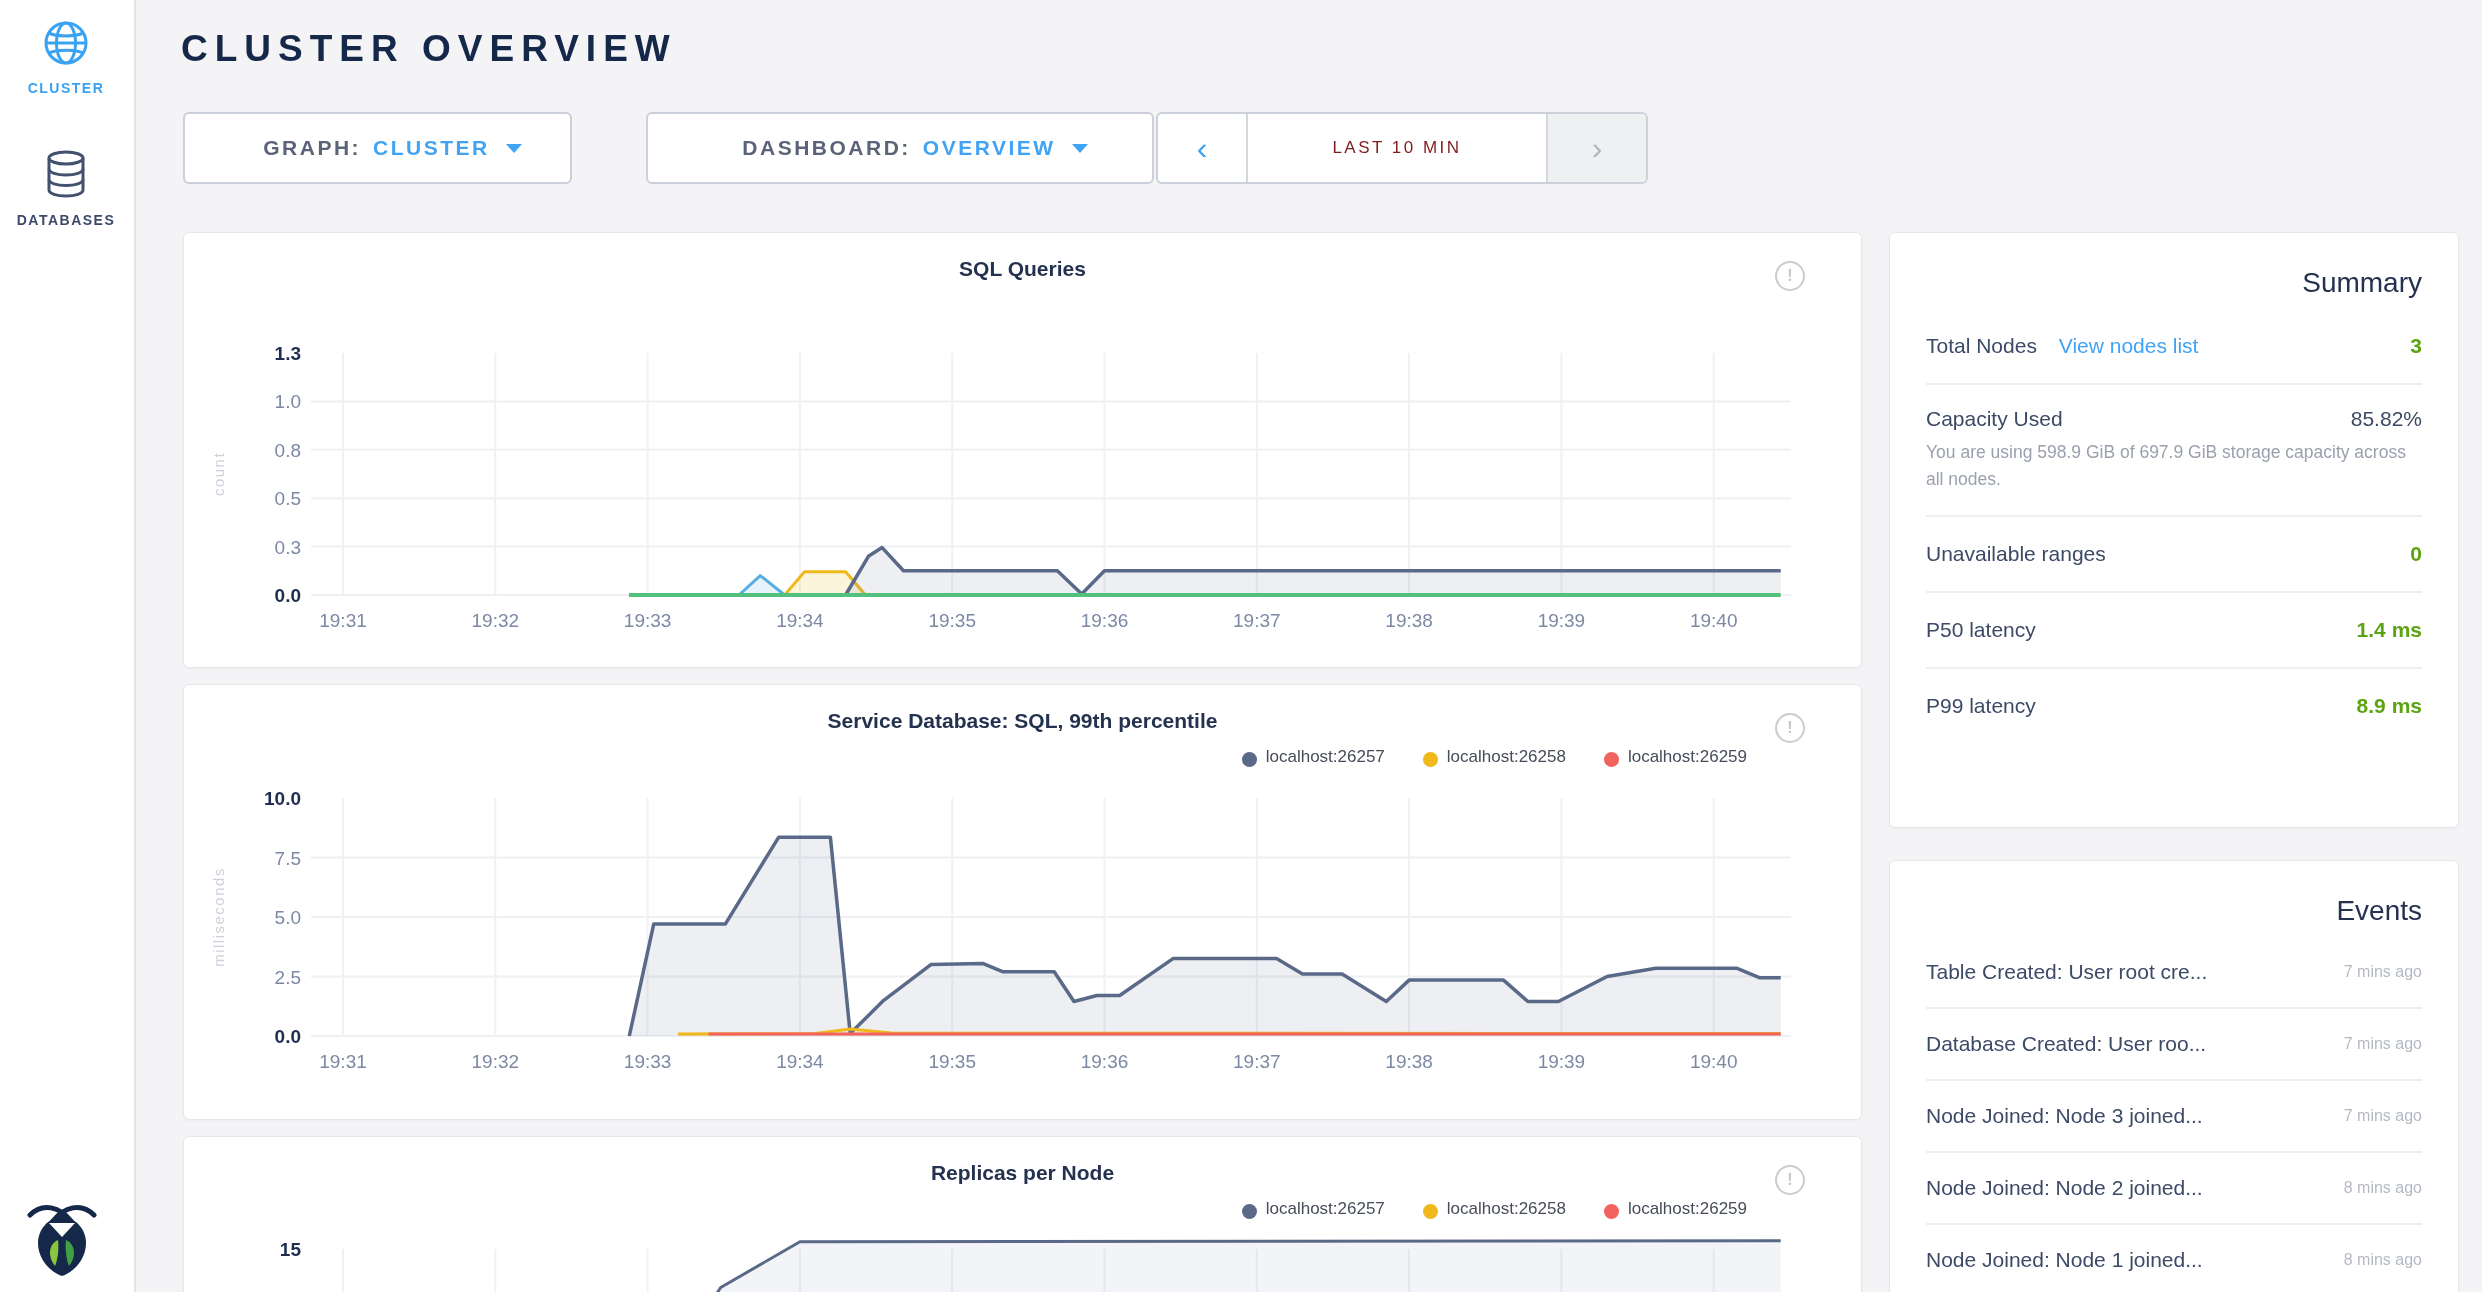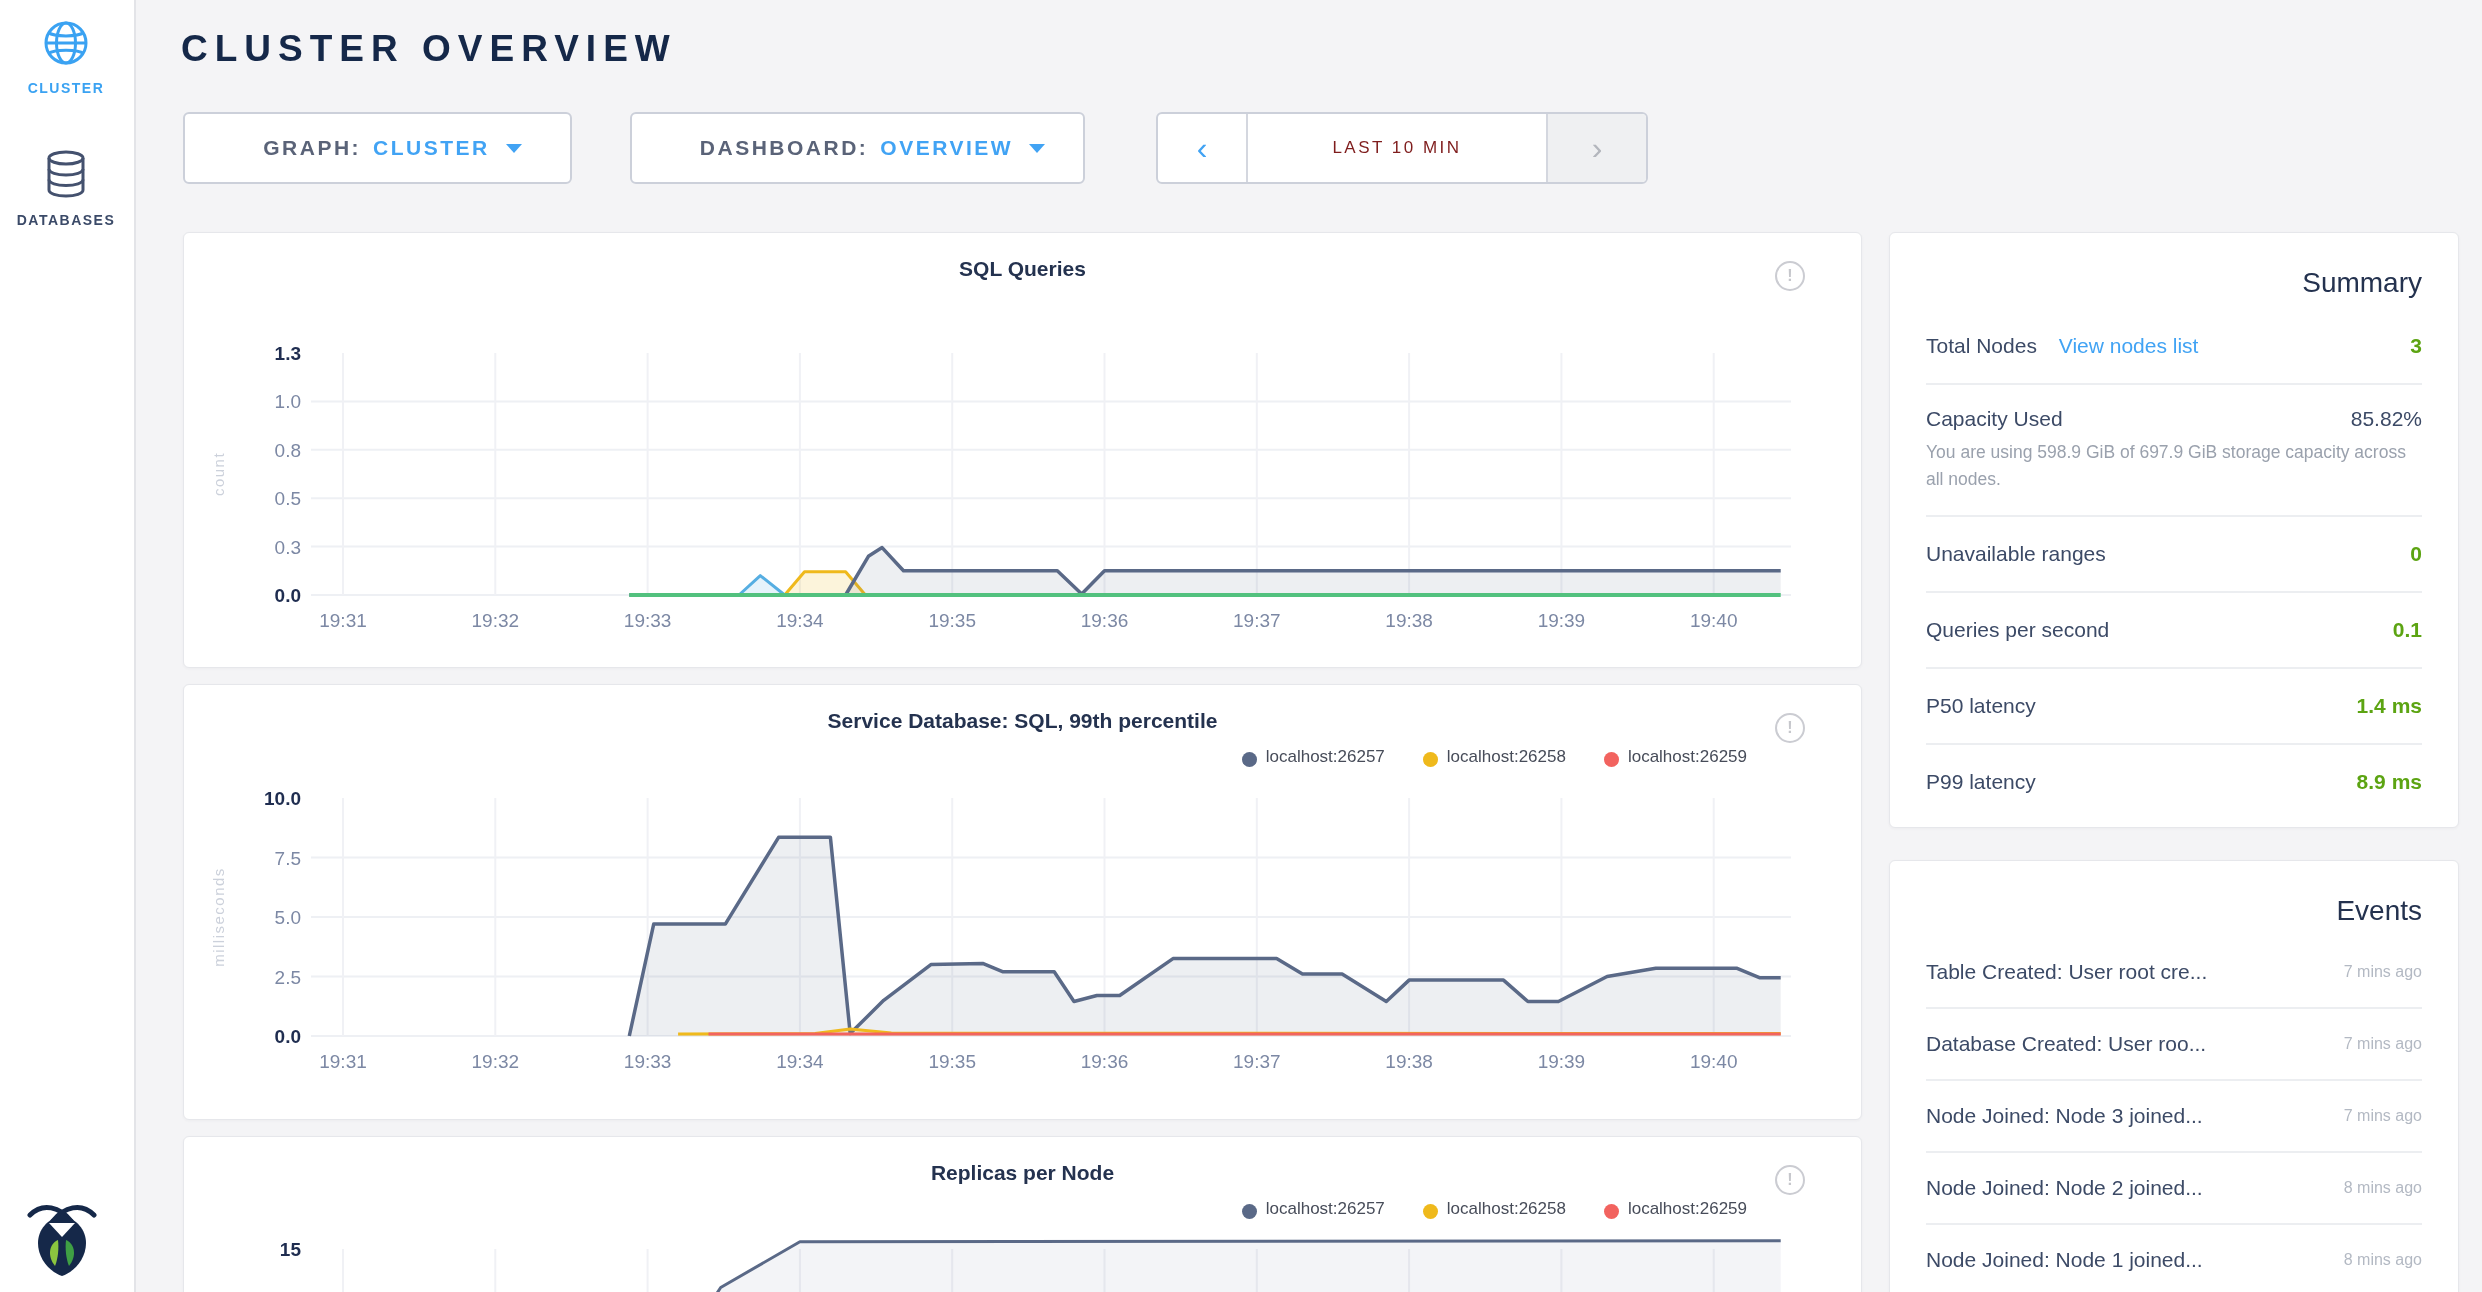--- a/index.html
+++ b/index.html
@@ -16,21 +16,21 @@
   .nav-db .nav-label{color:#3b4a68;}
   .logo{position:absolute;left:27px;top:1198px;width:70px;height:78px;}
   
   .page-title{position:absolute;left:181px;top:28px;font-size:37px;font-weight:700;
               letter-spacing:7px;color:#152849;}
   
   .ctrl{position:absolute;top:112px;height:72px;background:#fff;border:2px solid #ccd0da;
         border-radius:6px;display:flex;align-items:center;justify-content:center;
         font-size:21px;font-weight:700;letter-spacing:2.5px;color:#5a6378;box-sizing:border-box;cursor:pointer;padding-left:30px;}
   .ctrl-graph{left:183px;width:389px;}
-  .ctrl-dash{left:630px;width:455px;}
+  .ctrl-dash{left:646px;width:508px;}
   .ctrl .val{color:#41a3f4;margin-left:12px;}
   .caret{display:inline-block;width:0;height:0;border-left:8px solid transparent;
          border-right:8px solid transparent;border-top:9px solid #41a3f4;margin-left:16px;}
   .timesel{position:absolute;left:1156px;top:112px;width:492px;height:72px;background:#fff;
            border:2px solid #ccd0da;border-radius:6px;display:flex;box-sizing:border-box;overflow:hidden;}
   .timesel .seg{display:flex;align-items:center;justify-content:center;}
   .seg-prev{width:88px;border-right:2px solid #d4d7df;font-size:32px;color:#41a3f4;cursor:pointer;}
   .seg-label{flex:1;font-size:17px;font-weight:400;letter-spacing:2.5px;color:#7f1d1d;cursor:pointer;}
   .seg-next{width:98px;border-left:2px solid #d4d7df;background:#eff0f2;font-size:32px;color:#b3b6bd;cursor:pointer;}
   
@@ -303,24 +303,20 @@
         <span class="val">85.82%</span>
       </div>
       <div class="cap-desc">You are using 598.9 GiB of 697.9 GiB storage capacity across all nodes.</div>
     </div>
 
     <div class="srow">
       <span class="lbl">Unavailable ranges</span>
       <span class="val">0</span>
     </div>
     <div class="srow">
-      <span class="lbl">Queries per second</span>
-      <span class="val">0.1</span>
-    </div>
-    <div class="srow">
       <span class="lbl">P50 latency</span>
       <span class="val">1.4 ms</span>
     </div>
     <div class="srow">
       <span class="lbl">P99 latency</span>
       <span class="val">8.9 ms</span>
     </div>
   </div>
 
   <div class="card side-card events-card">

